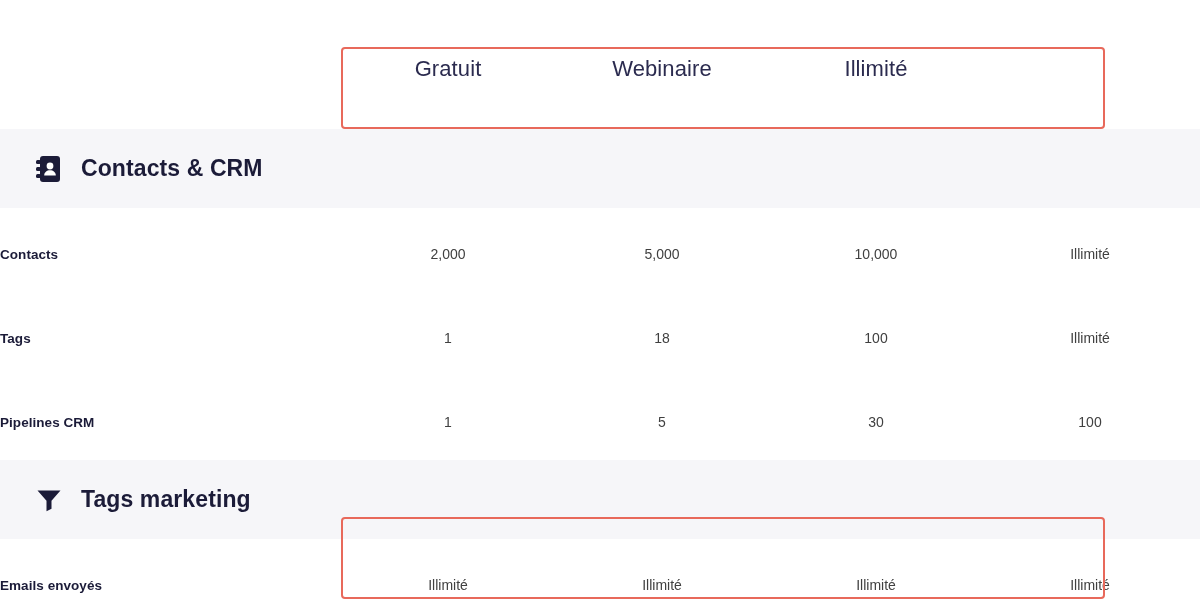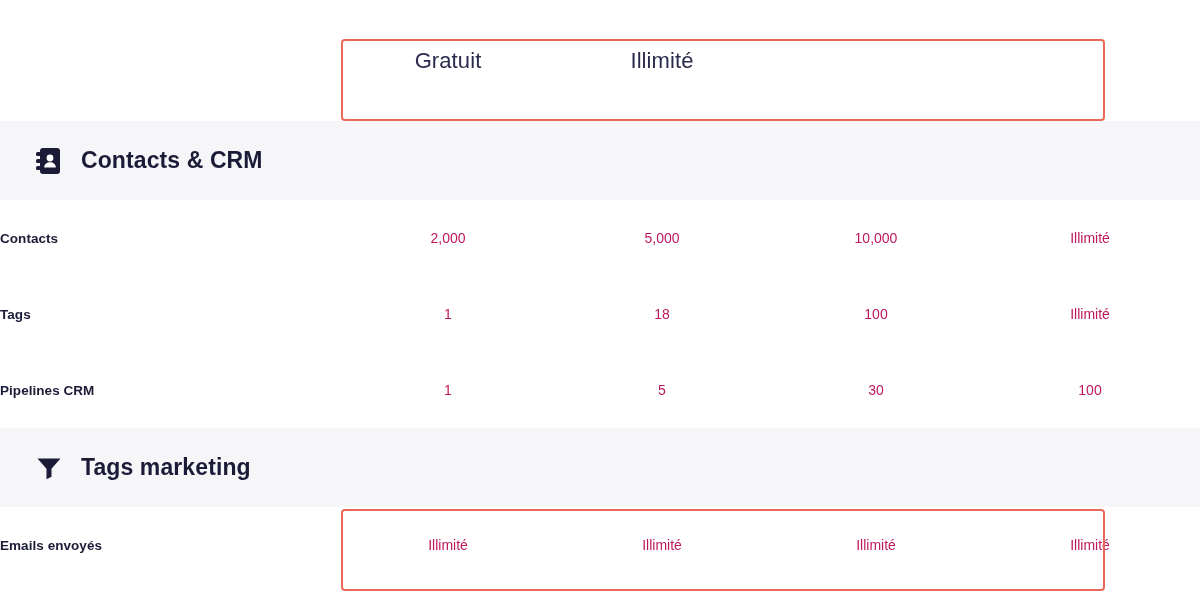--- a/index.html
+++ b/index.html
@@ -18,20 +18,21 @@
     position: relative;
     width: 1200px;
     height: 612px;
   }
 
   
   .row {
     display: flex;
     align-items: center;
     width: 100%;
+    margin-top: 8px;
   }
   .col-feature {
     width: 341px;
     flex: 0 0 341px;
   }
   .col-plan {
     flex: 0 0 214px;
     width: 214px;
     text-align: center;
   }
@@ -88,21 +89,21 @@
   }
   .feature-name {
     font-size: 13.5px;
     font-weight: 700;
     color: #1b1b38;
     letter-spacing: 0.05px;
   }
   .cell-value {
     font-size: 14px;
     font-weight: 400;
-    color: #be185d;
+    color: #404040;
   }
 
   
   .bottom-highlight {
     position: absolute;
     left: 341px;
     top: 509px;
     width: 764px;
     height: 82px;
     border: 2px solid #e8695b;
@@ -114,20 +115,23 @@
 </style>
 </head>
 <body>
 
 <div class="pricing-table">
 
   <div class="row header-row">
     <div class="col-feature"></div>
     <div class="col-plan">
       <span class="plan-name">Gratuit</span>
+    </div>
+    <div class="col-plan">
+      <span class="plan-name">Webinaire</span>
     </div>
     <div class="col-plan">
       <span class="plan-name">Illimité</span>
     </div>
   </div>
 
   <div class="section-row">
     <span class="section-icon">
       <svg width="26" height="28" viewBox="0 0 26 28" fill="none">
         <rect x="4" y="1" width="20" height="26" rx="3" fill="#1b1b38"></rect>

